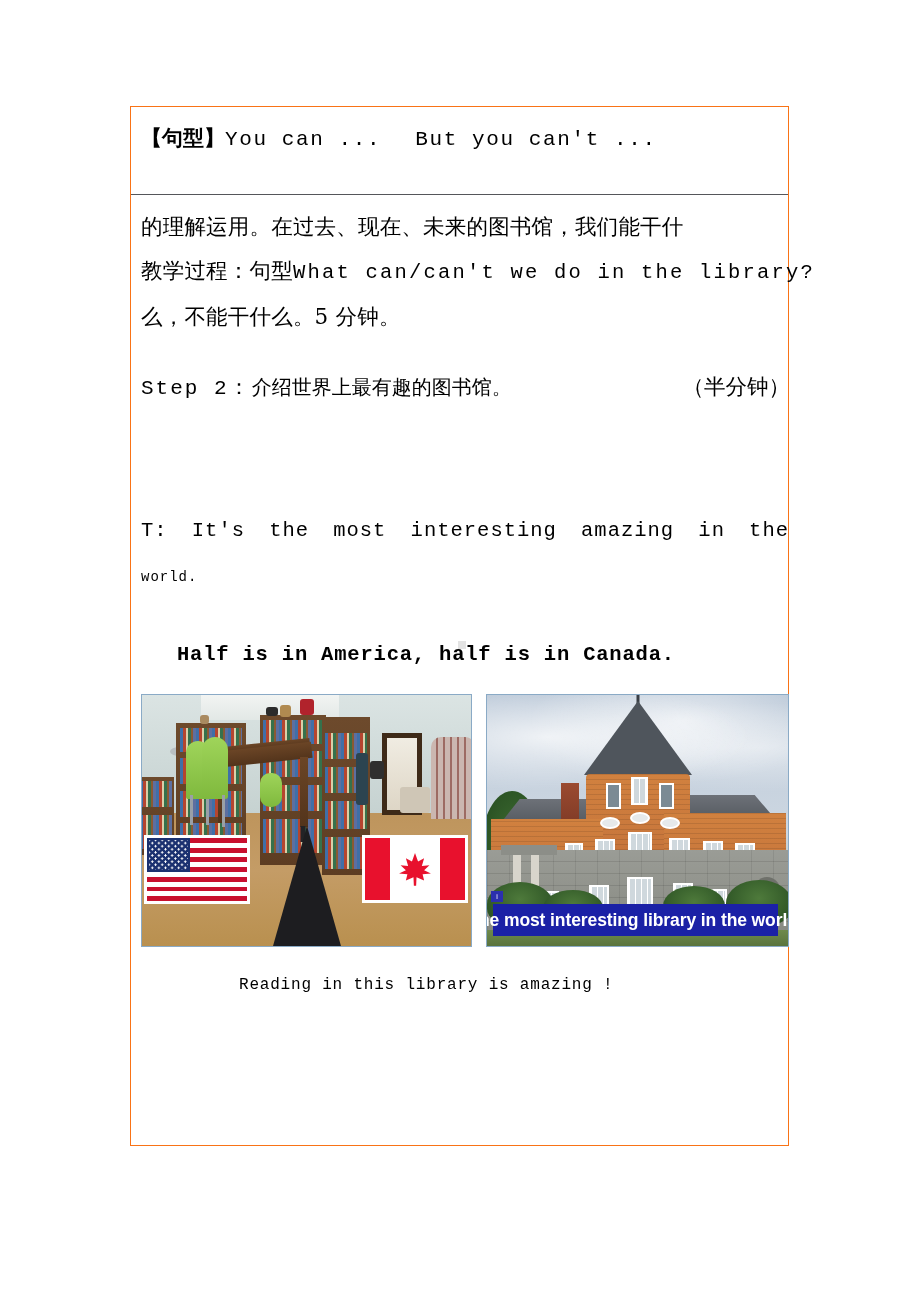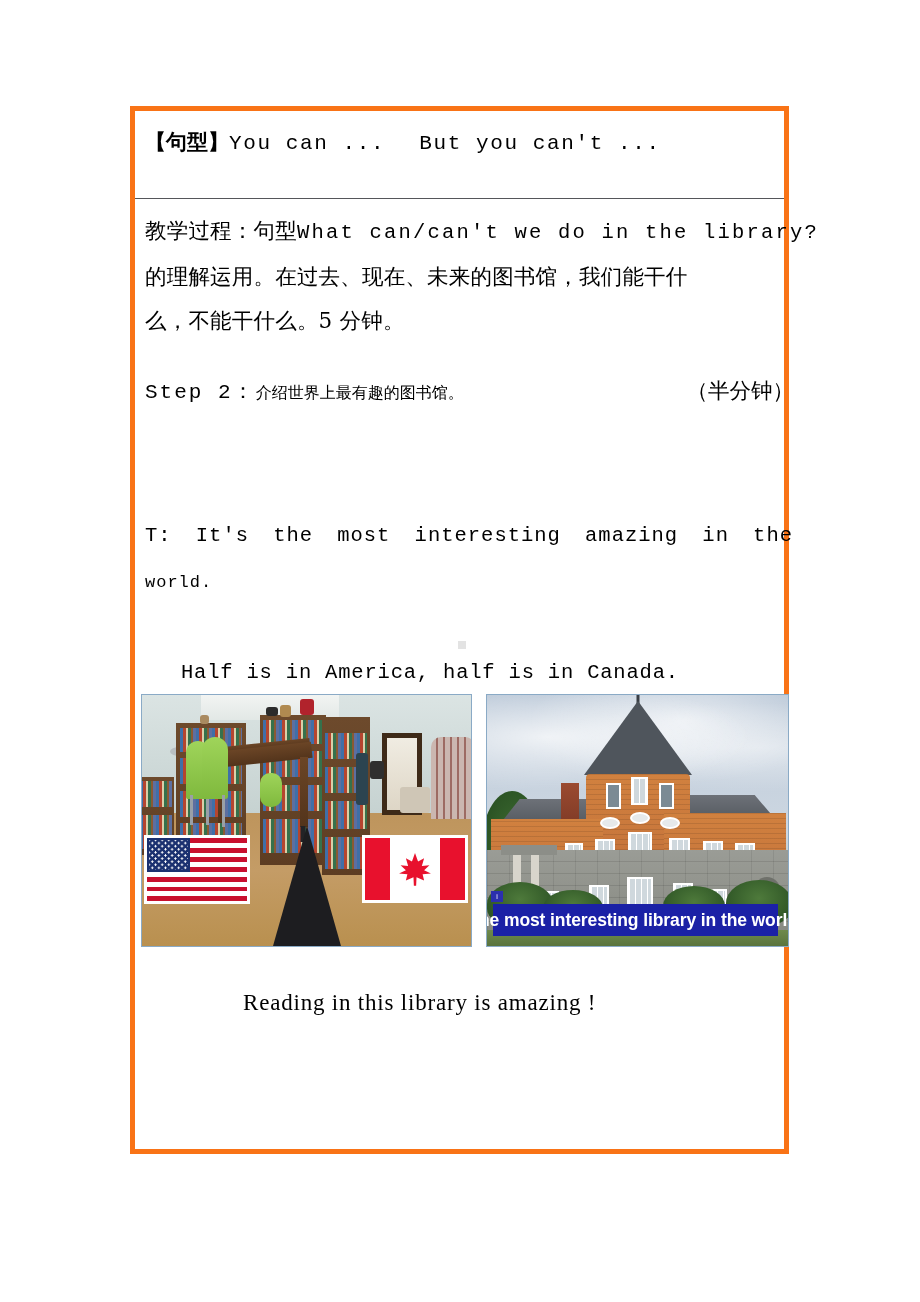--- a/index.html
+++ b/index.html
@@ -21,21 +21,21 @@
     position: absolute;
     left: 0; top: 0;
     width: 920px; height: 1302px;
   }
 
   .doc-table {
     position: absolute;
     left: 130px;
     top: 106px;
     width: 659px;
-    border: 5px solid #f97316;
+    border: 1px solid #f97316;
     box-sizing: border-box;
     background: #ffffff;
   }
 
   .row {
     box-sizing: border-box;
     padding: 0;
   }
   .row-sentence-pattern {
     border-bottom: 1px solid #55565a;
@@ -100,21 +100,21 @@
     font-size: 21.5px;
     line-height: 44px;
   }
   .step-left .step-en {
     font-family: "Liberation Mono", "DejaVu Sans Mono", monospace;
     font-size: 21px;
     letter-spacing: 2px;
   }
   .step-left .step-cn {
     font-family: Liberation Mono, monospace;
-    font-size: 16px;
+    font-size: 20px;
   }
   .step-right {
     font-family: Liberation Sans, sans-serif;
     font-size: 21.5px;
   }
 
   .blank-block { height: 96px; }
 
   
   .teacher-line {
@@ -122,40 +122,41 @@
     font-family: "Liberation Mono", "DejaVu Sans Mono", monospace;
     font-size: 20.5px;
     line-height: 47px;
     text-align: justify;
     text-align-last: justify;
     letter-spacing: 1px;
   }
   .teacher-line2 {
     width: 648px;
     font-family: "Liberation Mono", "DejaVu Sans Mono", monospace;
-    font-size: 17px;
+    font-size: 14px;
     line-height: 47px;
     letter-spacing: 1px;
     text-align: left;
   }
 
   .half-line {
-    margin-top: 52px;
+    margin-top: 39px;
     padding-left: 36px;
     font-family: "Liberation Mono", "DejaVu Sans Mono", monospace;
     font-size: 20.5px;
     line-height: 30px;
     letter-spacing: 0.8px;
+    font-weight: bold;
   }
 
   .reading-line {
     margin-top: 42px;
     padding-left: 98px;
-    font-family: Liberation Serif, serif;
-    font-size: 23px;
+    font-family: Liberation Mono, monospace;
+    font-size: 16px;
     line-height: 30px;
     letter-spacing: 0.8px;
   }
 
   .gray-speck {
     position: absolute;
     left: 458px;
     top: 641px;
     width: 8px; height: 8px;
     background: #e3e3e3;
@@ -456,24 +457,24 @@
 
     <div class="row row-sentence-pattern">
       <div class="pattern-line">
         <span class="pattern-cn">【句型】</span><span class="pattern-en">You can ...</span><span class="pattern-gap"></span><span class="pattern-en">But you can't ...</span>
       </div>
     </div>
 
     <div class="row row-body">
 
       <div class="para">
+        <div class="ln cn">的理解运用。在过去、现在、未来的图书馆，我们能干什</div>
         <div class="ln">
           <span class="seg-cn">教学过程：句型</span><span class="seg-en">What can/can't we do in the library?</span>
         </div>
-        <div class="ln cn">的理解运用。在过去、现在、未来的图书馆，我们能干什</div>
         <div class="ln cn">么，不能干什么。5 分钟。</div>
       </div>
 
       <div class="line-step">
         <div class="step-left">
           <span class="step-en">Step 2：</span><span class="step-cn">介绍世界上最有趣的图书馆。</span>
         </div>
         <div class="step-right">（半分钟）</div>
       </div>
 

